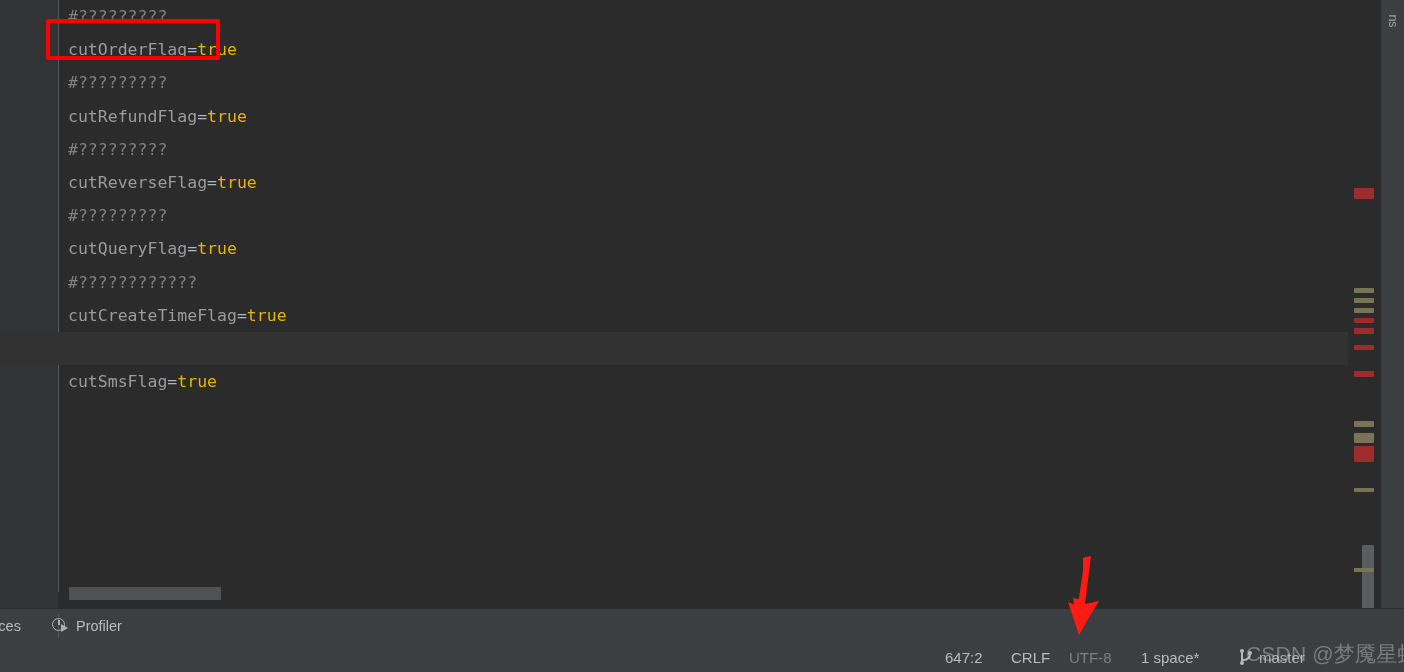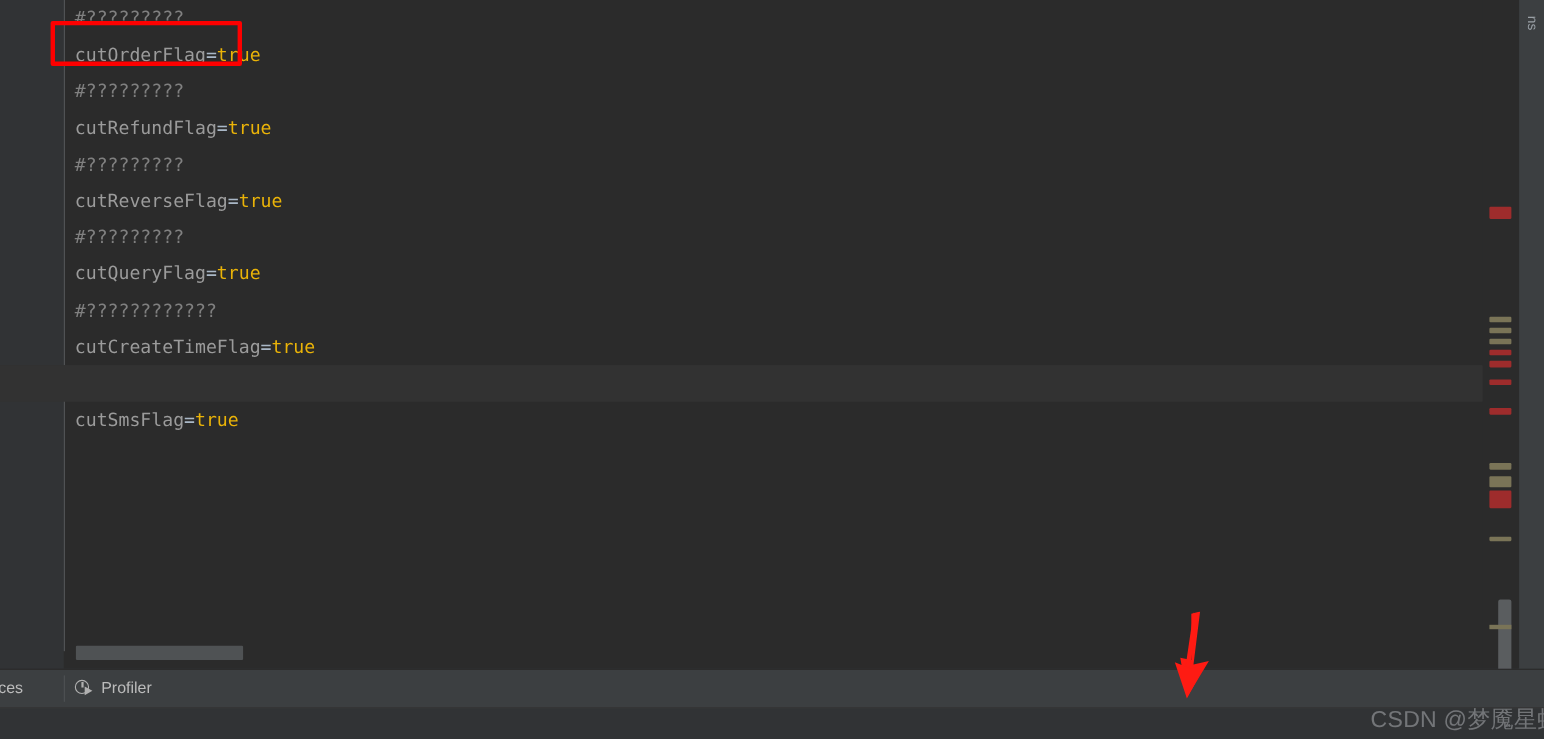--- a/index.html
+++ b/index.html
@@ -193,21 +193,21 @@
     position: absolute;
     top: 0;
     height: 34px;
     display: flex;
     align-items: center;
     gap: 7px;
     color: #bbbbbb;
     font-size: 14.5px;
   }
   #tw-services { left: -25px; }
-  #tw-profiler { left: 68px; text-align: right; }
+  #tw-profiler { left: 52px; text-align: right; }
   #tw-sep {
     position: absolute;
     left: 58px; top: 5px;
     width: 1px; height: 24px;
     background: #4e5254;
   }
   .profiler-icon {
     width: 17px; height: 17px;
     position: relative;
     display: inline-block;
@@ -375,20 +375,42 @@
     <div class="tw-item" id="tw-profiler">
       <span class="profiler-icon">
         <span class="circ"></span>
         <span class="hand"></span>
         <span class="tri"></span>
       </span>
       <span>Profiler</span>
     </div>
   </div>
 
+  <div id="statusbar">
+
+    <div class="sb-item" id="sb-pos">647:2</div>
+
+    <div class="sb-item" id="sb-lineend">CRLF</div>
+
+    <div class="sb-item" id="sb-encoding">UTF-8</div>
+
+    <div class="sb-item" id="sb-indent">1 space*</div>
+
+    <div class="sb-item" id="sb-branch">
+      <span class="branch-icon">
+        <span class="stem"></span>
+        <span class="d1"></span>
+        <span class="d2"></span>
+        <span class="d3"></span>
+        <span class="arc"></span>
+      </span>
+      <span>master</span>
+    </div>
+
+  </div>
 
   <div id="watermark">CSDN @梦魇星虹</div>
 
   <svg id="red-arrow" viewBox="0 0 80 90" xmlns="http://www.w3.org/2000/svg">
     <polygon points="38,0 32,48 46,45 26,78 20,42 30,44 30,2" fill="#fe1b13"></polygon>
     <path d="M37,2 L27,60 L23,62 L32,1 Z" fill="#fe1b13"></path>
     <polygon points="30,52 15,46 26,79 44,46" fill="#fe1b13"></polygon>
   </svg>
 
 </div>

